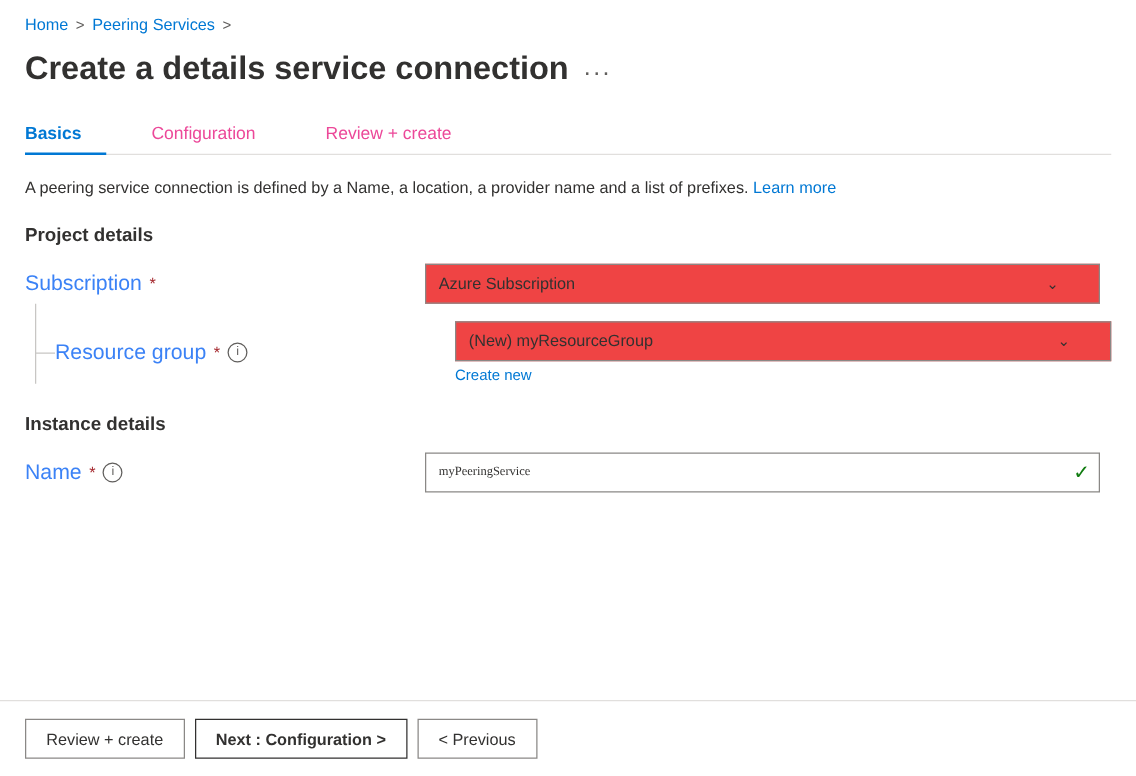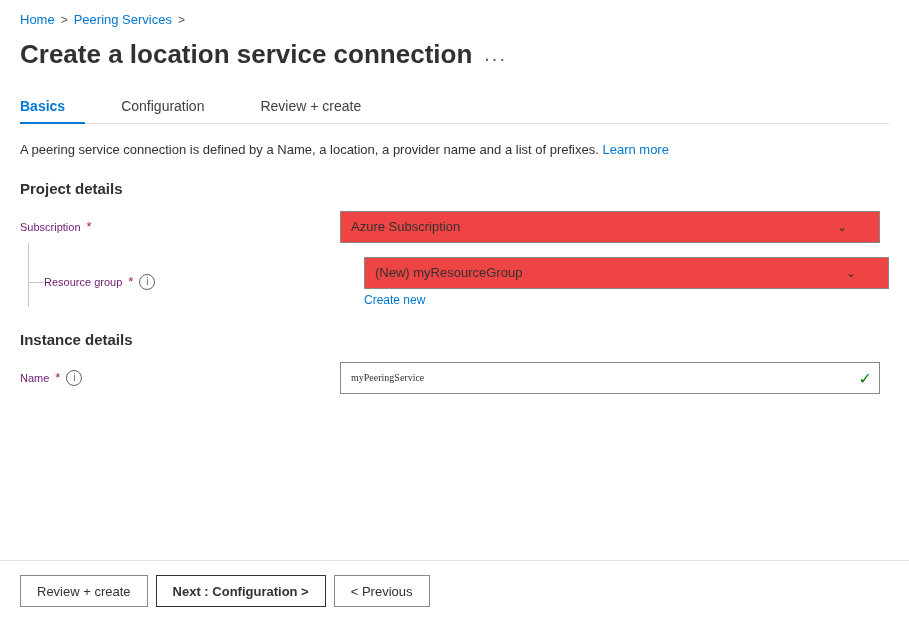--- a/index.html
+++ b/index.html
@@ -60,21 +60,21 @@
     .tabs {
       display: flex;
       border-bottom: 1px solid #e1dfdd;
       margin-bottom: 16px;
       gap: 16px;
     }
     .tab {
       padding: 8px 20px;
       font-size: 14px;
       cursor: pointer;
-      color: #404040;
+      color: #ec4899;
       border-bottom: 2px solid transparent;
       margin-bottom: -1px;
     }
     .tab:first-child { padding-left: 0; }
     .tab.active {
       color: #0078d4;
       border-bottom: 2px solid #0078d4;
       font-weight: 600;
     }
 
@@ -110,22 +110,22 @@
     }
 
     .label-col {
       width: 320px;
       display: flex;
       align-items: center;
       gap: 6px;
       flex-shrink: 0;
     }
     .label-text {
-      font-size: 11px;
-      color: #701a75;
+      font-size: 17px;
+      color: #3b82f6;
     }
     .required-star {
       color: #a4262c;
       font-size: 13px;
     }
     .info-icon {
       width: 16px;
       height: 16px;
       border-radius: 50%;
       border: 1px solid #605e5c;
@@ -234,21 +234,21 @@
 <body>
 
 <div class="breadcrumb">
   <a href="#">Home</a>
   <span class="breadcrumb-sep">&gt;</span>
   <a href="#">Peering Services</a>
   <span class="breadcrumb-sep">&gt;</span>
 </div>
 
 <div class="page-title-row">
-  <h1 class="page-title">Create a location service connection</h1>
+  <h1 class="page-title">Create a details service connection</h1>
   <span class="page-title-menu">...</span>
 </div>
 
 <div class="main-content">
 
   <div class="tabs">
     <div class="tab active">Basics</div>
     <div class="tab">Configuration</div>
     <div class="tab">Review + create</div>
   </div>

